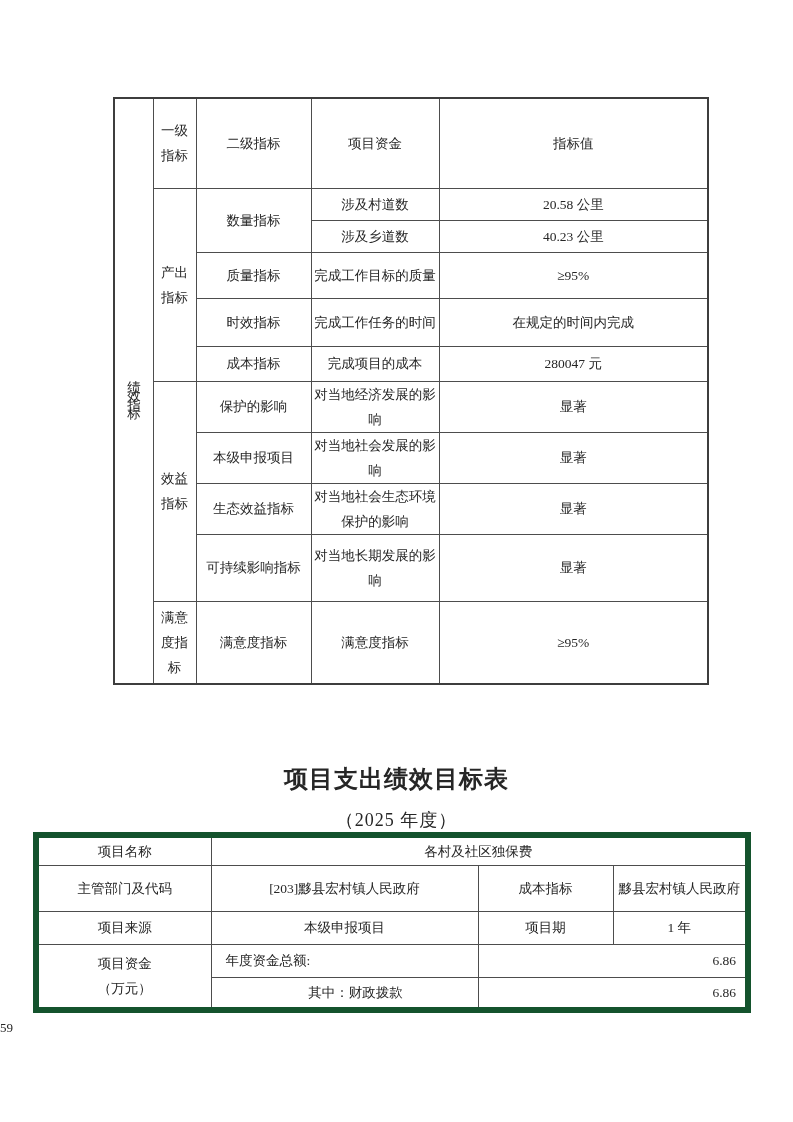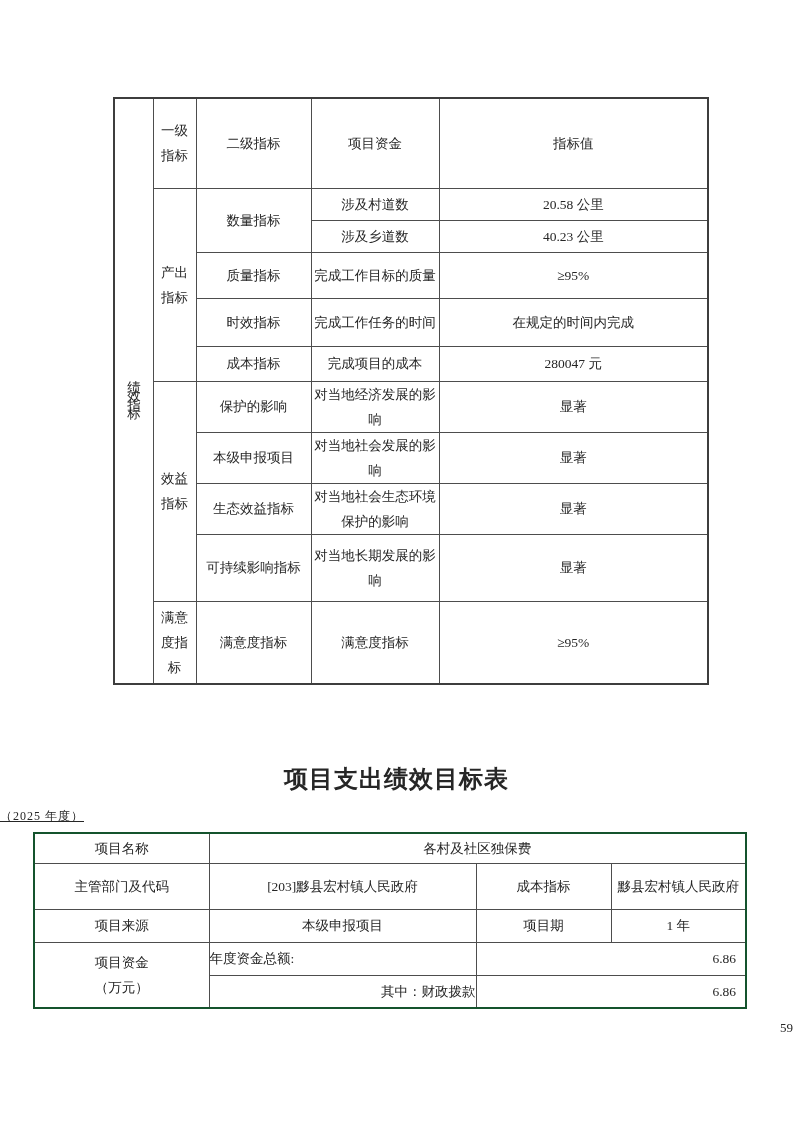--- a/index.html
+++ b/index.html
@@ -3,43 +3,43 @@
 <meta charset="utf-8">
 <style>
   html,body { margin:0; padding:0; background:#ffffff; }
   .page {
     position:relative; width:793px; height:1122px; background:#ffffff;
     font-family:"Liberation Serif","DejaVu Serif",serif; color:#262626;
     overflow:hidden;
   }
   table { border-collapse:collapse; table-layout:fixed; position:absolute; background:#ffffff; }
   table.indicator { left:113px; top:97px; width:594px; border:2px solid #3d3d3d; }
-  table.target    { left:33px;  top:832px; width:712px; border:2px solid #14532d; }
+  table.target    { left:33px;  top:832px; width:712px; border:6px solid #14532d; }
   td {
     border:1px solid #4d4d4d; text-align:center; vertical-align:middle;
     font-size:13.5px; line-height:25px; padding:0; overflow:hidden;
   }
   .pre   { white-space:pre-line; }
   .vert  {
     writing-mode:vertical-rl; text-orientation:upright;
     letter-spacing:9px; display:inline-block; line-height:1;
   }
-  td.al  { text-align:left; }
-  td.al2 { text-align:right; padding-left:22px; }
+  td.al  { text-align:left; padding-left:14px; }
+  td.al2 { text-align:center; padding-left:22px; }
   td.ar  { text-align:right; padding-right:9px; }
   .doc-title {
     position:absolute; top:763px; left:0; width:100%; text-align:center;
     font-size:24px; font-weight:bold; letter-spacing:1px;font-family:Liberation Serif, serif;
   }
   .doc-subtitle {
-    position:absolute; top:808px; left:0; width:100%; 
-    font-size:12px; letter-spacing:1px;text-decoration:underline;
+    position:absolute; top:808px; left:0; width:100%; text-align:center;
+    font-size:18px; letter-spacing:1px;
   }
   .page-number {
-    position:absolute; top:1020px; left:0; width:100%; text-align:right;
+    position:absolute; top:1020px; left:0; width:100%; text-align:left;
     font-size:13px;
   }
 </style>
 </head>
 <body>
 
 <div class="page">
 
   <table class="indicator">
     <colgroup>

